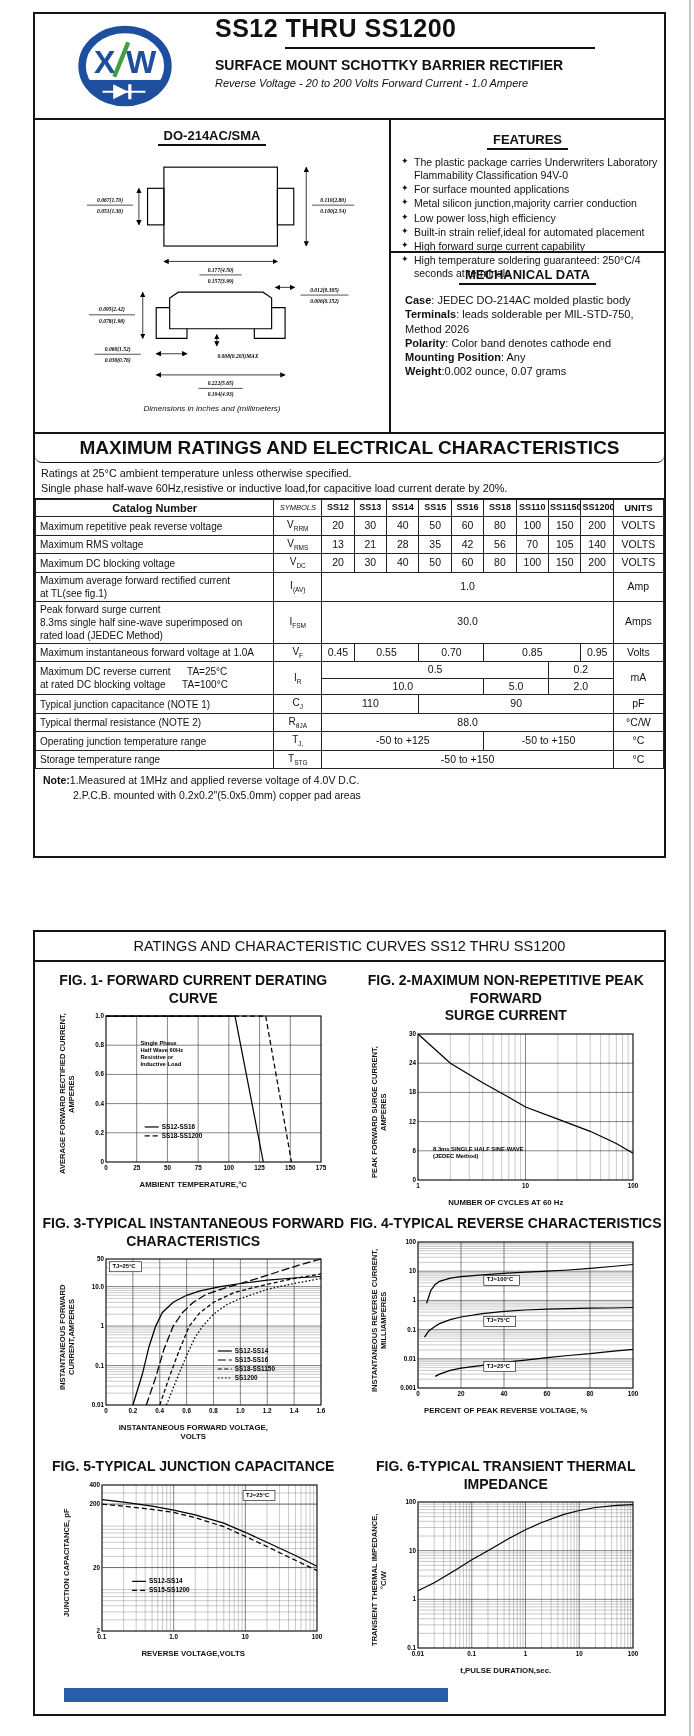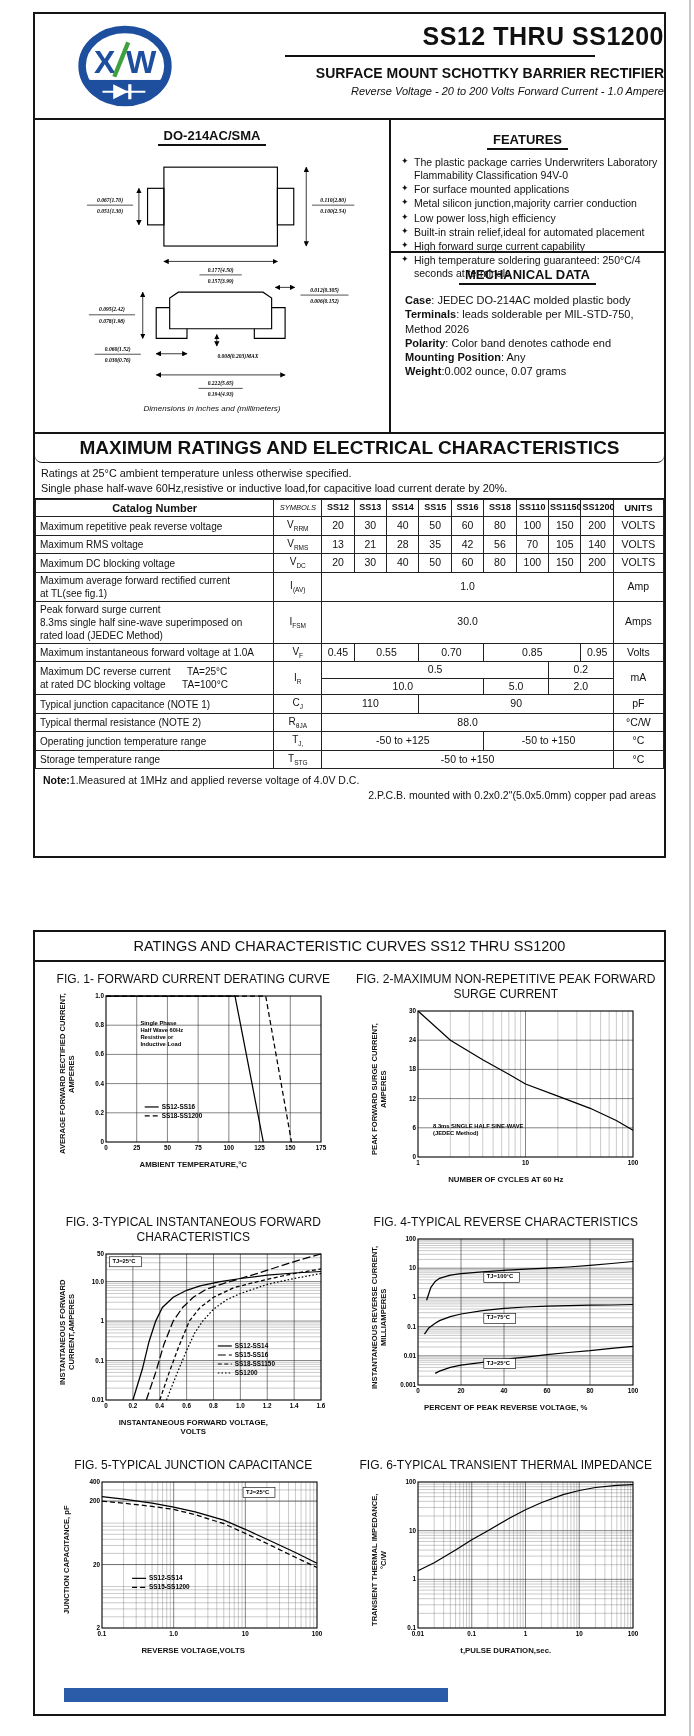--- a/index.html
+++ b/index.html
@@ -4,21 +4,21 @@
 <style>
   html,body{margin:0;padding:0;background:#fdfdfd;}
   .page{position:relative;width:694px;height:1736px;background:#fff;font-family:"Liberation Sans",sans-serif;color:#111;overflow:hidden;}
   .edge-r{position:absolute;right:3px;top:0;width:2px;height:100%;background:#c9c9c9;}
   .box{position:absolute;left:33px;width:633px;border:2.5px solid #151515;background:#fff;box-sizing:border-box;}
   .box1{top:12px;height:846px;}
   .box2{top:930px;height:786px;}
   
   .hdr{display:flex;height:104px;border-bottom:2px solid #151515;}
   .logo-cell{width:180px;display:flex;align-items:center;justify-content:center;}
-  .title-cell{flex:1;text-align:right;padding-top:8px;}
+  .title-cell{flex:1;text-align:left;}
   .doc-title{font-size:25px;font-weight:bold;letter-spacing:.5px;}
   .title-rule{width:310px;height:2px;background:#111;margin:4px auto 8px;}
   .doc-sub{font-size:14px;font-weight:bold;}
   .doc-tag{font-size:11px;font-style:italic;margin-top:4px;}
   
   .content{display:flex;height:312px;border-bottom:2px solid #151515;}
   .pkg-cell{width:356px;border-right:2px solid #151515;box-sizing:border-box;text-align:center;padding-top:6px;}
   .sec-title{display:inline-block;font-size:13px;font-weight:bold;border-bottom:2px solid #111;padding:0 6px 1px;}
   .pkg-caption{font-size:8px;font-style:italic;margin-top:2px;}
   .rightcol{flex:1;display:flex;flex-direction:column;}
@@ -36,26 +36,26 @@
   table.rt th,table.rt td{border:1px solid #222;font-size:10.5px;text-align:center;padding:1px 1px;line-height:1.3;}
   table.rt .c-label{text-align:left;padding-left:4px;font-size:10px;}
   table.rt .c-label div{white-space:pre;}
   table.rt .th-corner{font-size:11px;font-weight:bold;text-align:center;}
   table.rt .th-sym{font-style:italic;font-size:7.5px;font-weight:normal;}
   table.rt .th-part{font-size:9px;}
   table.rt .th-units{font-size:9.5px;}
   table.rt sub{font-size:6.5px;}
   table.rt .c-sym{font-size:10px;}
   .notes{padding:4px 8px;font-size:10.5px;line-height:1.4;}
-  .notes .n2{padding-left:30px;text-align:right;}
+  .notes .n2{padding-left:30px;}
   
   .banner2{border-bottom:2px solid #151515;text-align:center;font-weight:normal;font-size:14.5px;padding:6px 0;}
   .charts{display:grid;grid-template-columns:1fr 1fr;padding:8px 2px;}
   figure.fig{margin:0;padding:2px 0;height:243px;text-align:center;box-sizing:border-box;}
-  .fig-title{font-size:12px;font-weight:normal;white-space:pre-line;line-height:1.25;margin-bottom:2px;}
+  .fig-title{font-size:14px;font-weight:bold;white-space:pre-line;line-height:1.25;margin-bottom:2px;}
   .fig-body{display:flex;align-items:center;justify-content:center;}
   .fig-ylabel{writing-mode:vertical-rl;transform:rotate(180deg);font-size:7.6px;font-weight:bold;white-space:pre-line;text-align:center;line-height:1.15;height:170px;}
   .fig-xlabel{font-size:7.8px;font-weight:bold;white-space:pre-line;margin-top:1px;}
   svg.plot{display:block;}
   svg.plot text.tick{font:bold 6.3px "Liberation Sans",sans-serif;fill:#000;}
   svg.plot text.leg{font:bold 6.4px "Liberation Sans",sans-serif;fill:#000;}
   svg.plot text.ann{font:bold 5.8px "Liberation Sans",sans-serif;fill:#000;}
   
   svg.pkg text.dim{font:italic bold 5.8px "Liberation Serif",serif;fill:#000;}
   .accent-bar{position:absolute;left:64px;top:1688px;width:384px;height:14px;background:#2a5caa;}

